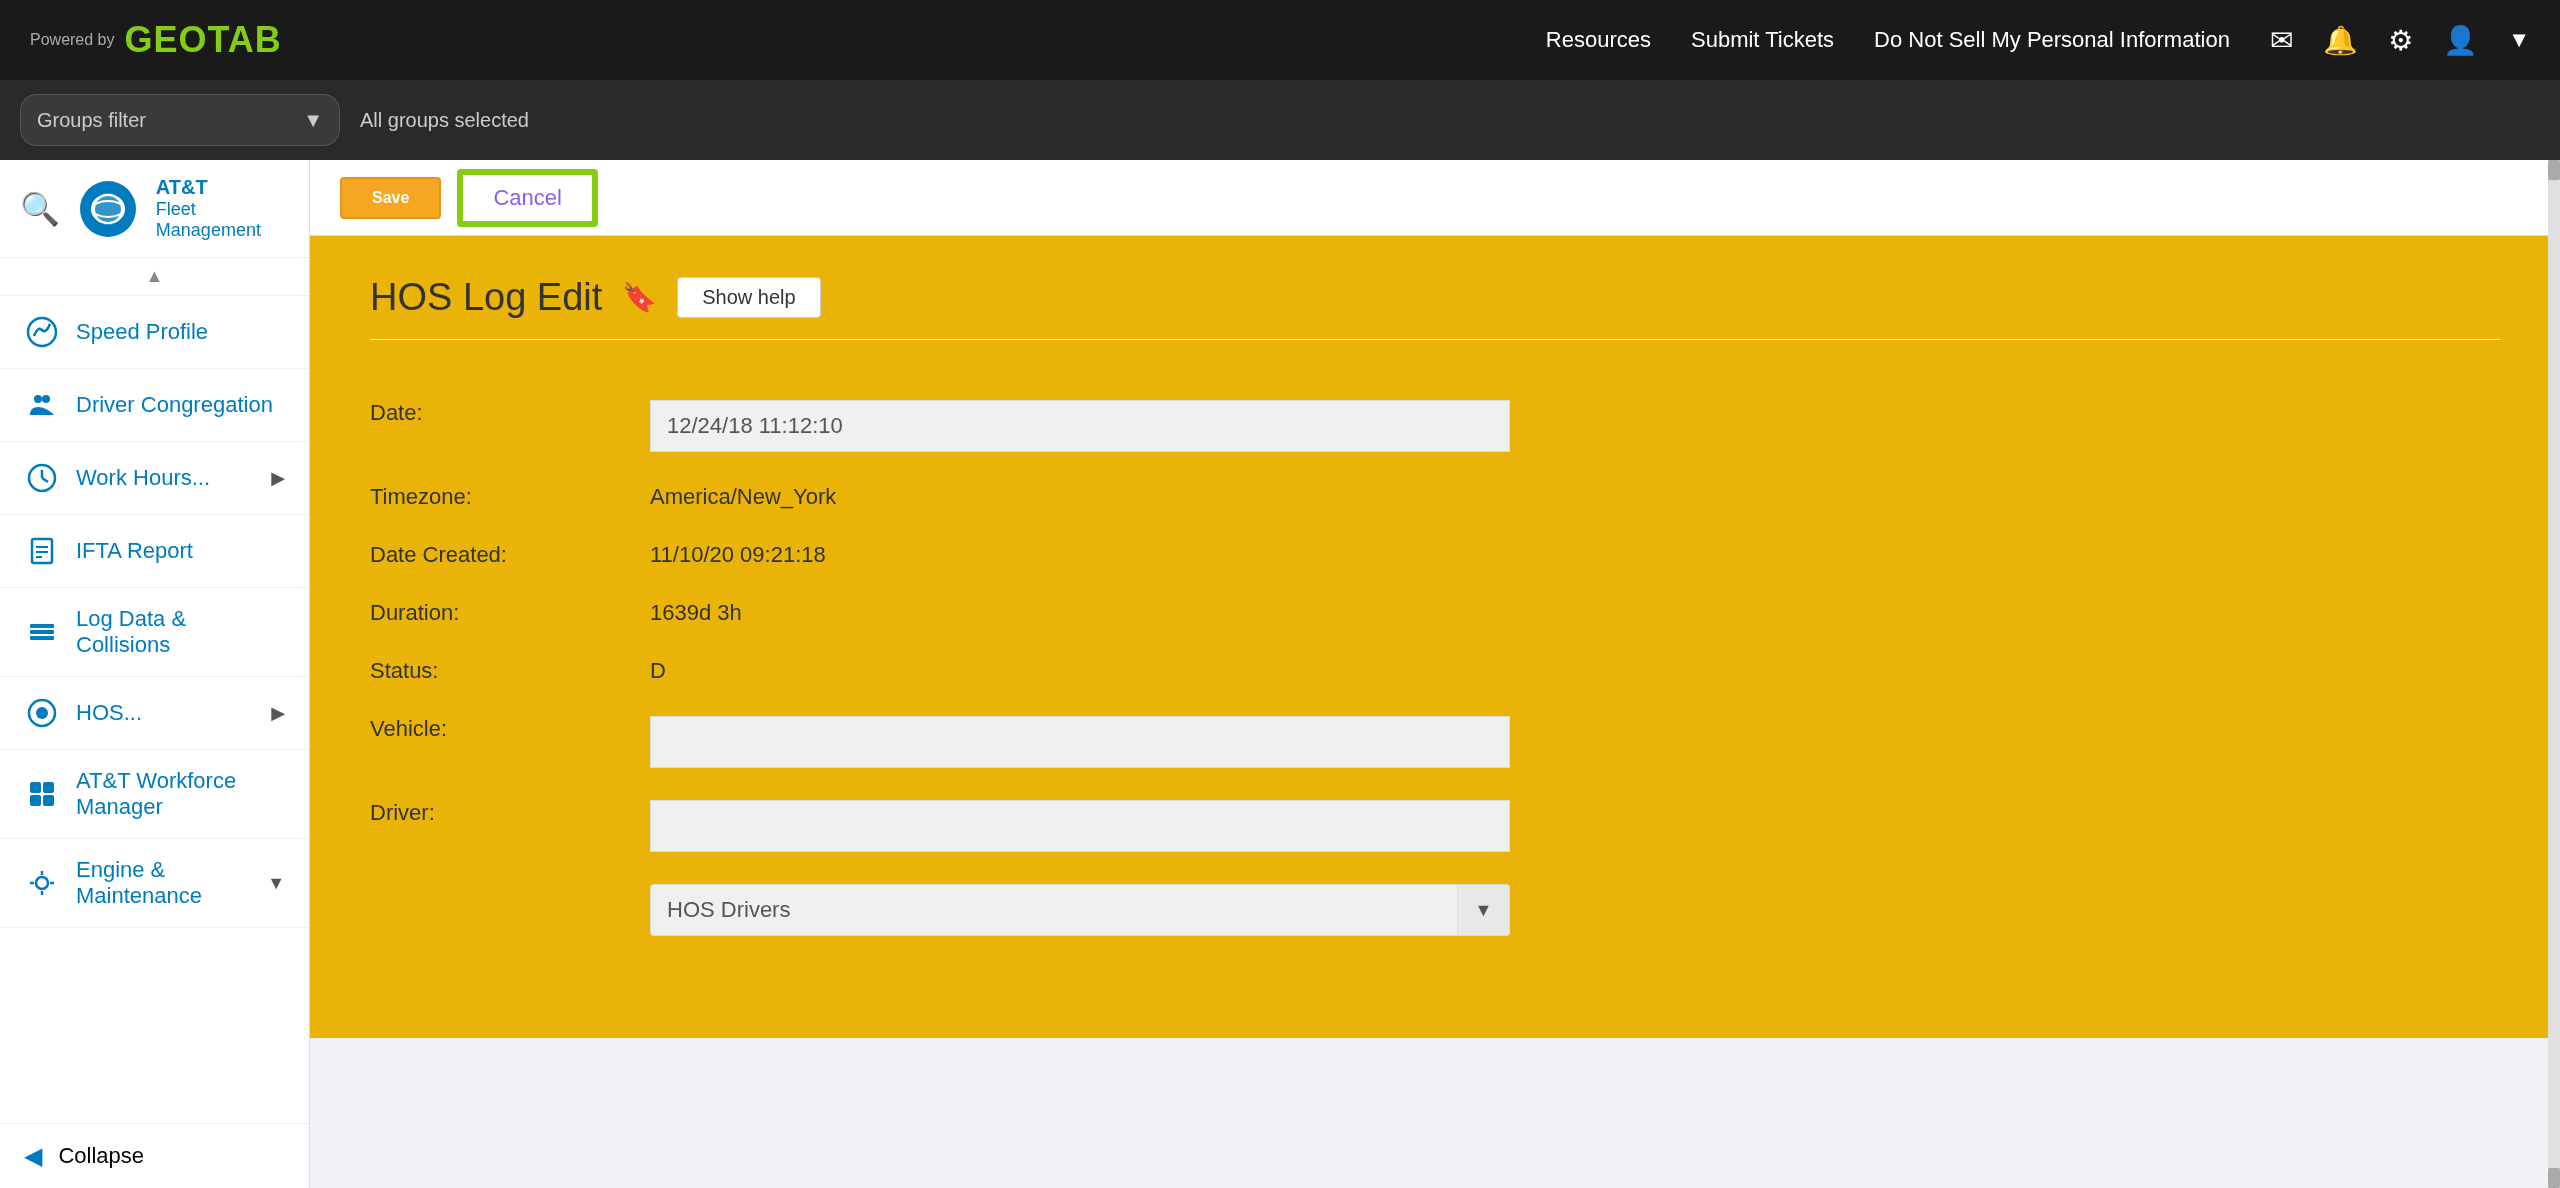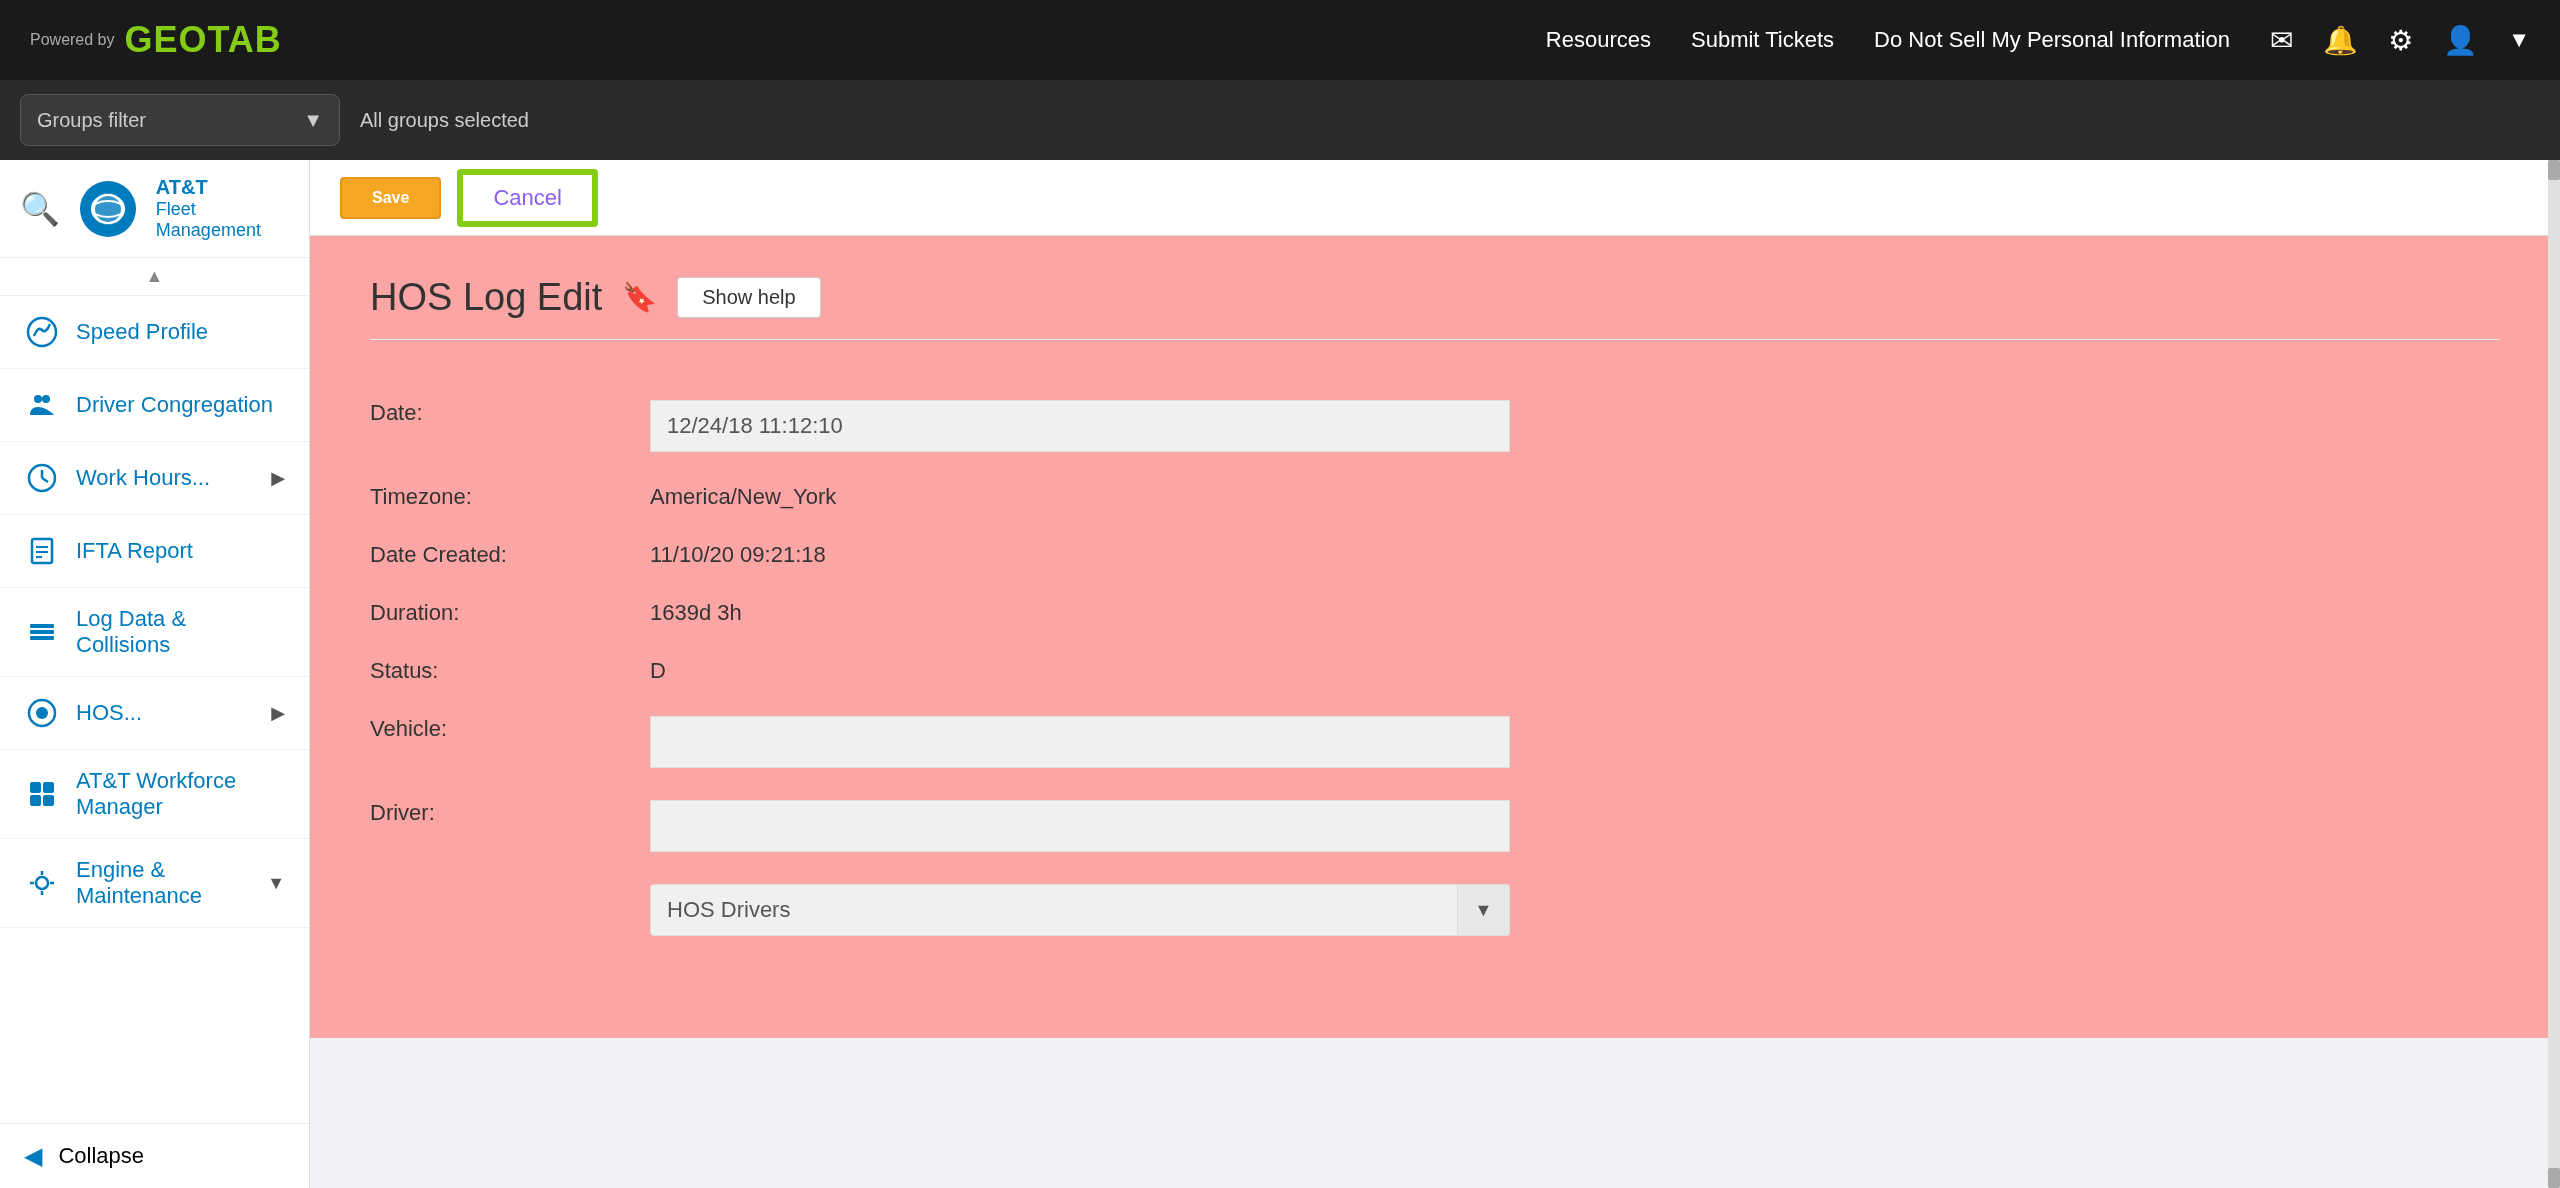--- a/index.html
+++ b/index.html
@@ -60,21 +60,21 @@
     .groups-filter-dropdown {
       background: #3a3a3a;
       border: 1px solid #555;
       color: white;
       height: 52px;
       width: 320px;
       display: flex;
       align-items: center;
       justify-content: space-between;
       padding: 0 16px;
-      border-radius: 8px;
+      border-radius: 16px;
       cursor: pointer;
       font-size: 20px;
     }
     .groups-filter-label {
       color: #ccc;
       font-size: 20px;
     }
     .groups-selected-text {
       color: #ccc;
       font-size: 20px;
@@ -169,21 +169,21 @@
       border: 6px solid #84cc16;
       color: #8b5cf6;
       padding: 10px 30px;
       font-size: 22px;
       border-radius: 4px;
       cursor: pointer;
     }
 
     
     .form-area {
-      background: #fca5a5;
+      background: #eab308;
       margin: 0;
       padding: 40px 60px;
     }
     .form-title-row {
       display: flex;
       align-items: center;
       gap: 20px;
       margin-bottom: 30px;
       padding-bottom: 20px;
       border-bottom: 1px solid #eee;

